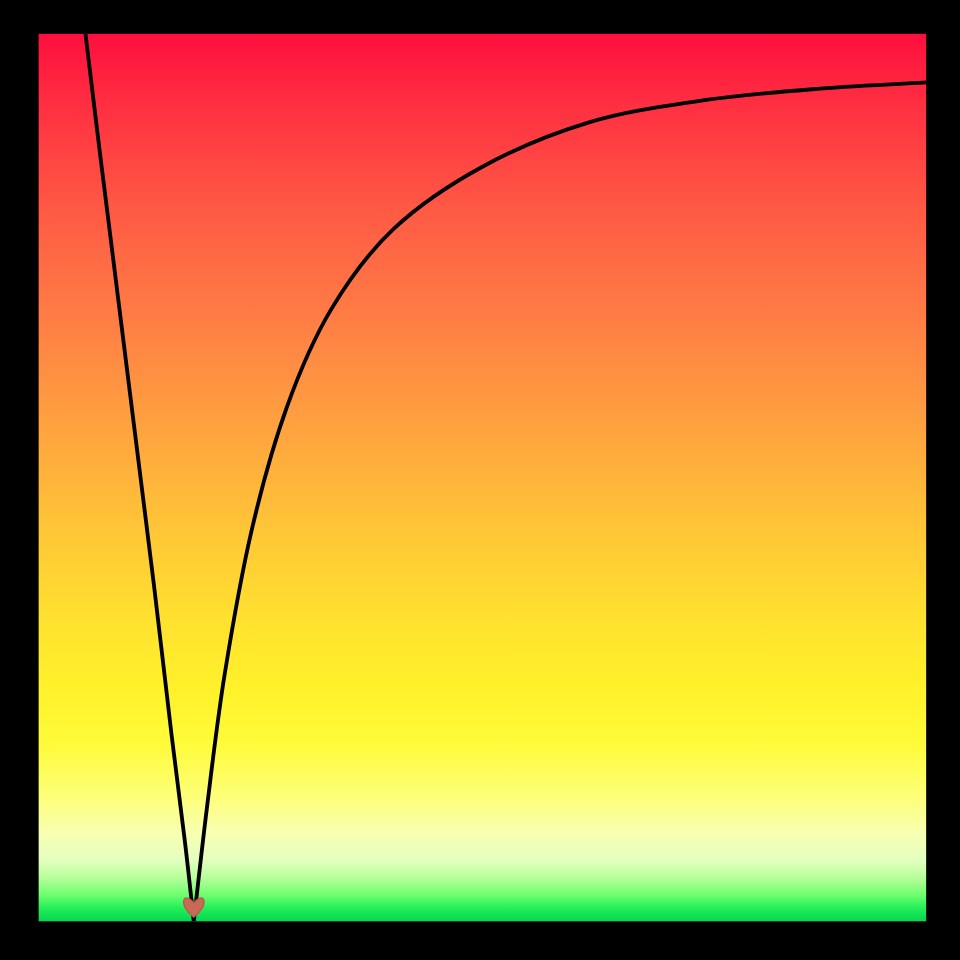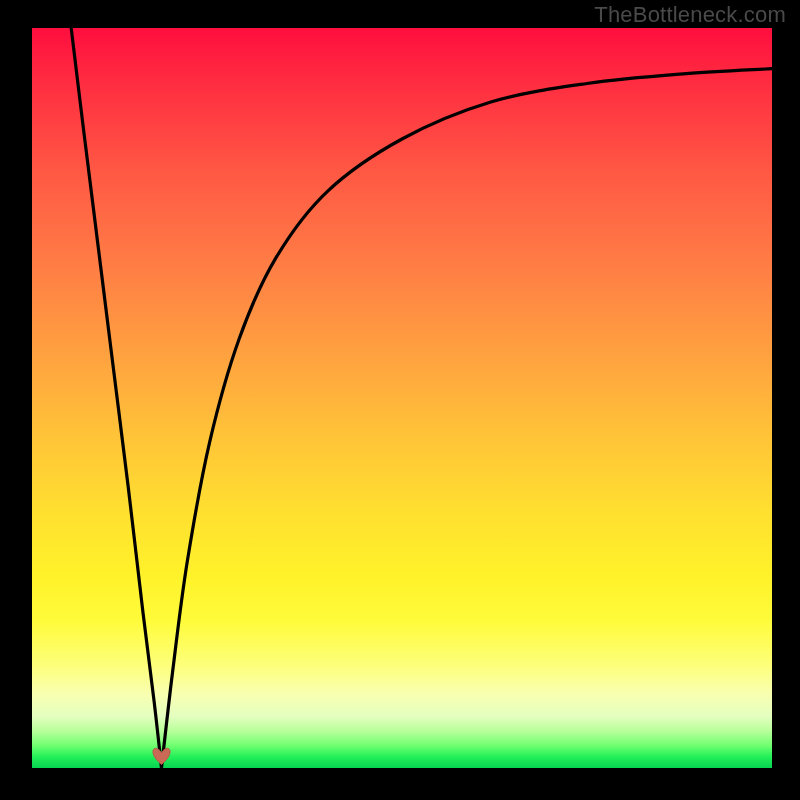--- a/index.html
+++ b/index.html
@@ -77,21 +77,20 @@
     fill: #c86a55;
     stroke: #b85a48;
     stroke-width: 1;
   }
 </style>
 </head>
 <body>
 
 <div class="frame">
 
-  <div class="watermark">TheBottleneck.com</div>
 
   <div class="plot-area">
     <div class="gradient"></div>
 
     <svg viewBox="0 0 740 740">
       <path id="curve-path" class="curve" d="M 39.2 0.0 C 41.3 17.3 47.2 66.6 51.8 103.6 C 56.4 140.6 61.7 182.5 66.6 222.0 C 71.5 261.5 76.5 300.9 81.4 340.4 C 86.3 379.9 91.3 418.1 96.2 458.8 C 101.1 499.5 106.7 548.8 111.0 584.6 C 115.3 620.4 119.0 647.5 122.1 673.4 C 125.2 699.3 128.3 728.9 129.5 740.0 C 131.3 724.0 136.3 678.3 140.6 643.8 C 144.9 609.3 149.2 571.0 155.4 532.8 C 161.6 494.6 169.0 451.4 177.6 414.4 C 186.2 377.4 196.1 341.6 207.2 310.8 C 218.3 280.0 229.4 254.1 244.2 229.4 C 259.0 204.7 275.0 182.5 296.0 162.8 C 317.0 143.1 342.9 125.8 370.0 111.0 C 397.1 96.2 428.0 83.3 458.8 74.0 C 489.6 64.7 522.9 60.2 555.0 55.5 C 587.1 50.8 620.4 48.3 651.2 45.9 C 682.0 43.4 725.2 41.6 740.0 40.7"></path>
       <g id="heart-group">
           <path d="
     M 129.5 736.4
     C 115.1 725.2, 121.5 714, 129.5 724.4

